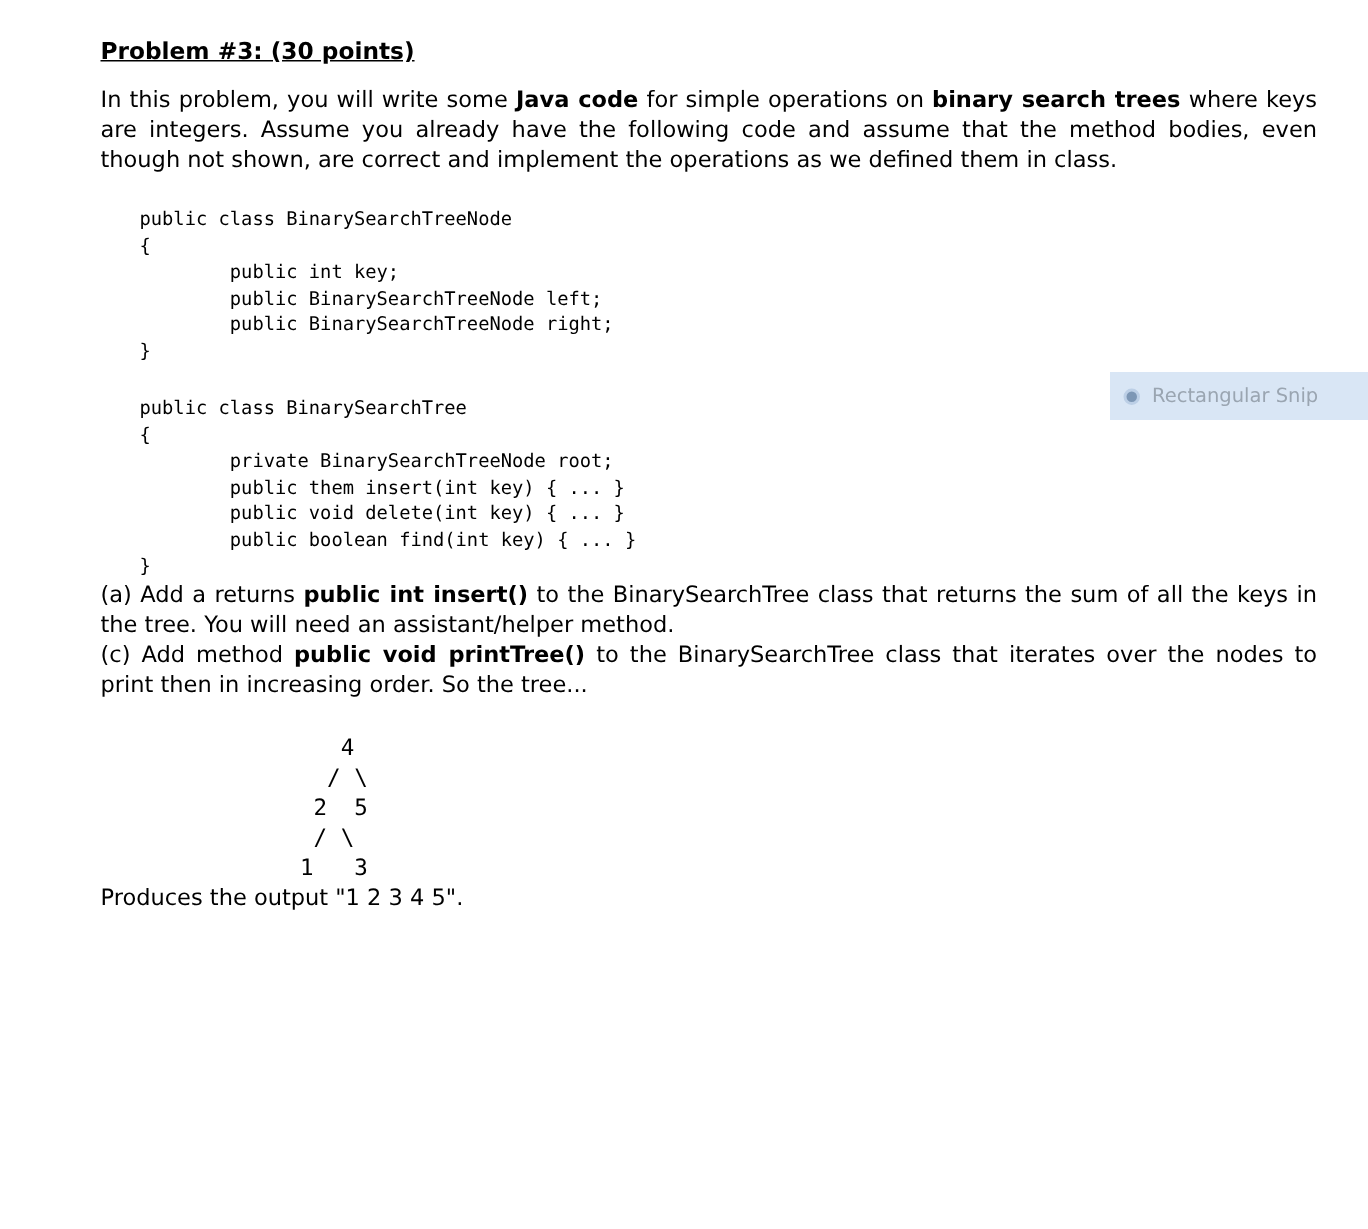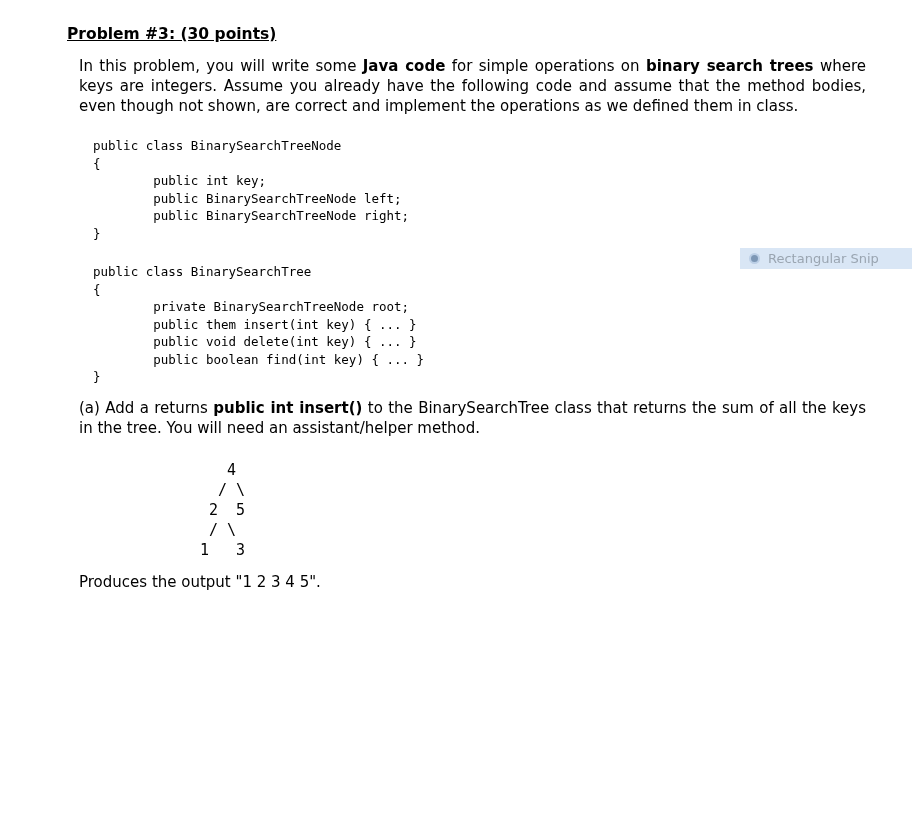--- a/index.html
+++ b/index.html
@@ -18,21 +18,21 @@
   .title {
     font-size: 15.5px;
     font-weight: bold;
     text-decoration: underline;
     margin: 16px 0 13px 0;
   }
   p.body {
     font-size: 15px;
     line-height: 20px;
     text-align: justify;
-    margin: 12px;
+    margin: 0;
   }
   p.body b { font-weight: bold; }
   pre.code {
     font-family: "DejaVu Sans Mono", "Liberation Mono", monospace;
     font-size: 12.5px;
     line-height: 17.5px;
     margin: 21px 0 0 26px;
     white-space: pre;
   }
   pre.tree {
@@ -46,21 +46,21 @@
   .mt-b { margin-top: 41px; }
   .mt-c { margin-top: 38px; }
   .mt-out { margin-top: 28px; }
   .mt-note { margin-top: 19px; }
   .mt-code2 { margin-top: 17px; }
   .snip-badge {
     position: absolute;
     top: 248px;
     right: 0;
     width: 172px;
-    height: 21px;
+    height: 32px;
     background: #d9e6f5;
     display: flex;
     align-items: center;
     gap: 8px;
     padding-left: 9px;
     box-sizing: border-box;
     font-size: 13px;
     color: #9aa5b1;
     font-family: "DejaVu Sans", "Liberation Sans", sans-serif;
   }
@@ -93,20 +93,21 @@
 {
         private BinarySearchTreeNode root;
         public them insert(int key) { ... }
         public void delete(int key) { ... }
         public boolean find(int key) { ... }
 }</pre>
 
   <p class="body mt-a"><span>(a) Add a returns </span><b>public int insert()</b><span> to the BinarySearchTree class that returns the sum of all the keys in the tree. You will need an assistant/helper method.</span></p>
 
 
+  <p class="body mt-c"><span>(c) Add method </span><b>public void printTree()</b><span> to the BinarySearchTree class that iterates over the nodes to print then in increasing order. So the tree...</span></p>
 
   <pre class="tree">   4
   / \
  2  5
  / \
 1   3</pre>
 
   <p class="body mt-out">Produces the output "1 2 3 4 5".</p>
 
 

